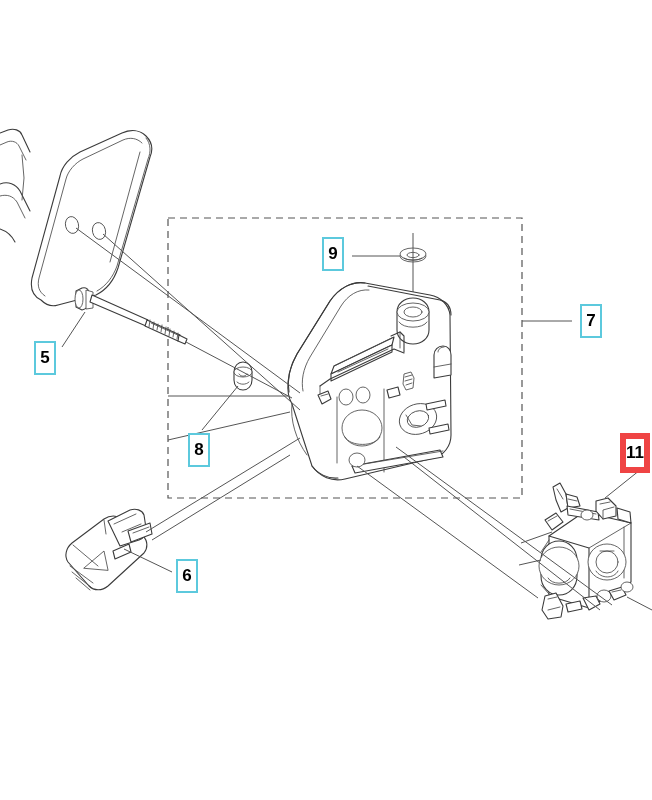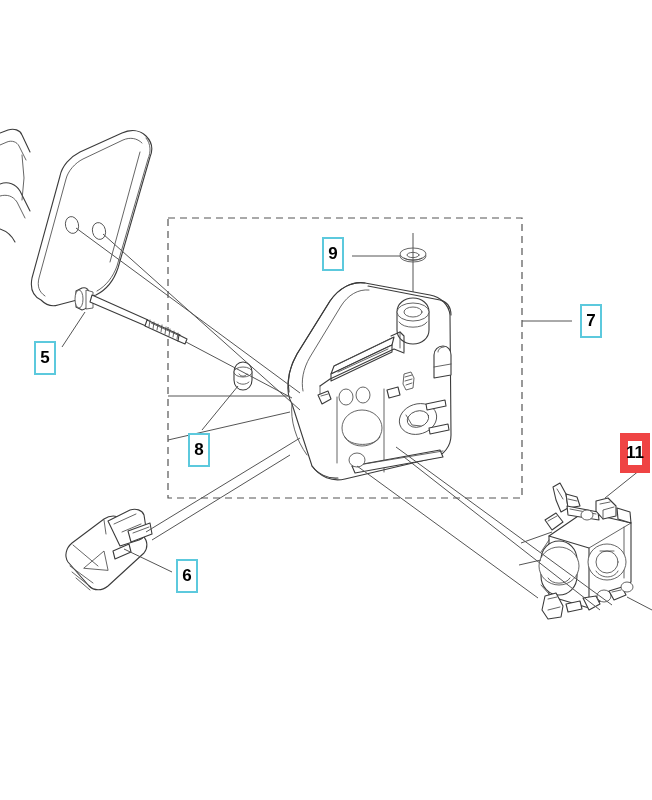--- a/index.html
+++ b/index.html
@@ -43,21 +43,21 @@
     color: #000000;
     line-height: 1;
     user-select: none;
   }
   .callout-normal {
     border: 2px solid #5cc9dd;
     font-size: 17px;
     padding: 1px 0 2px 0;
   }
   .callout-highlight {
-    border: 8px solid #ef4444;
+    border: 6px solid #ef4444;
     font-size: 17px;
     padding: 1px 0 2px 0;
   }
 </style>
 </head>
 <body>
 
 <div id="diagram-root">
 
   <svg class="diagram-canvas" viewBox="0 0 652 800" xmlns="http://www.w3.org/2000/svg">

